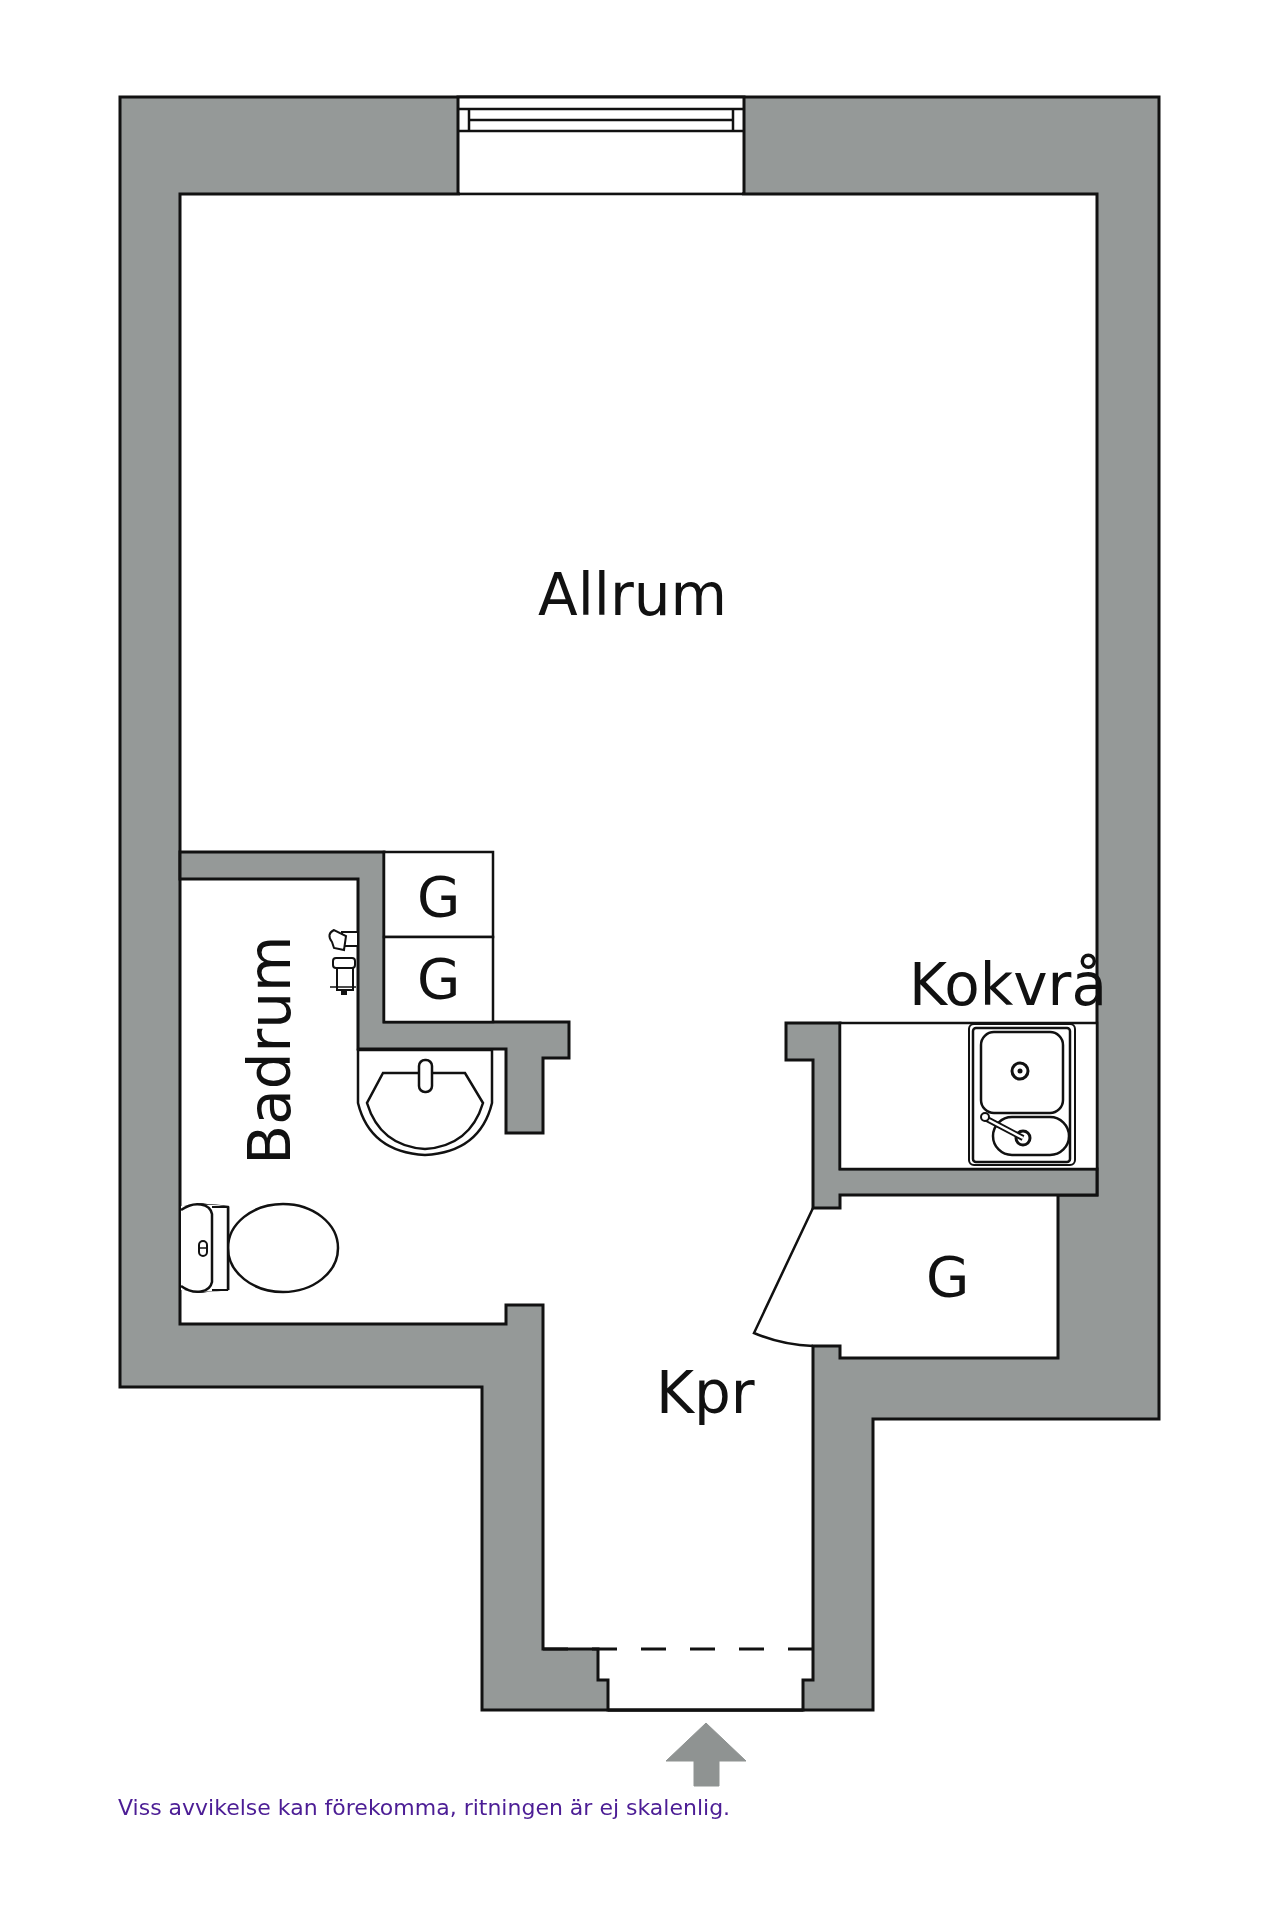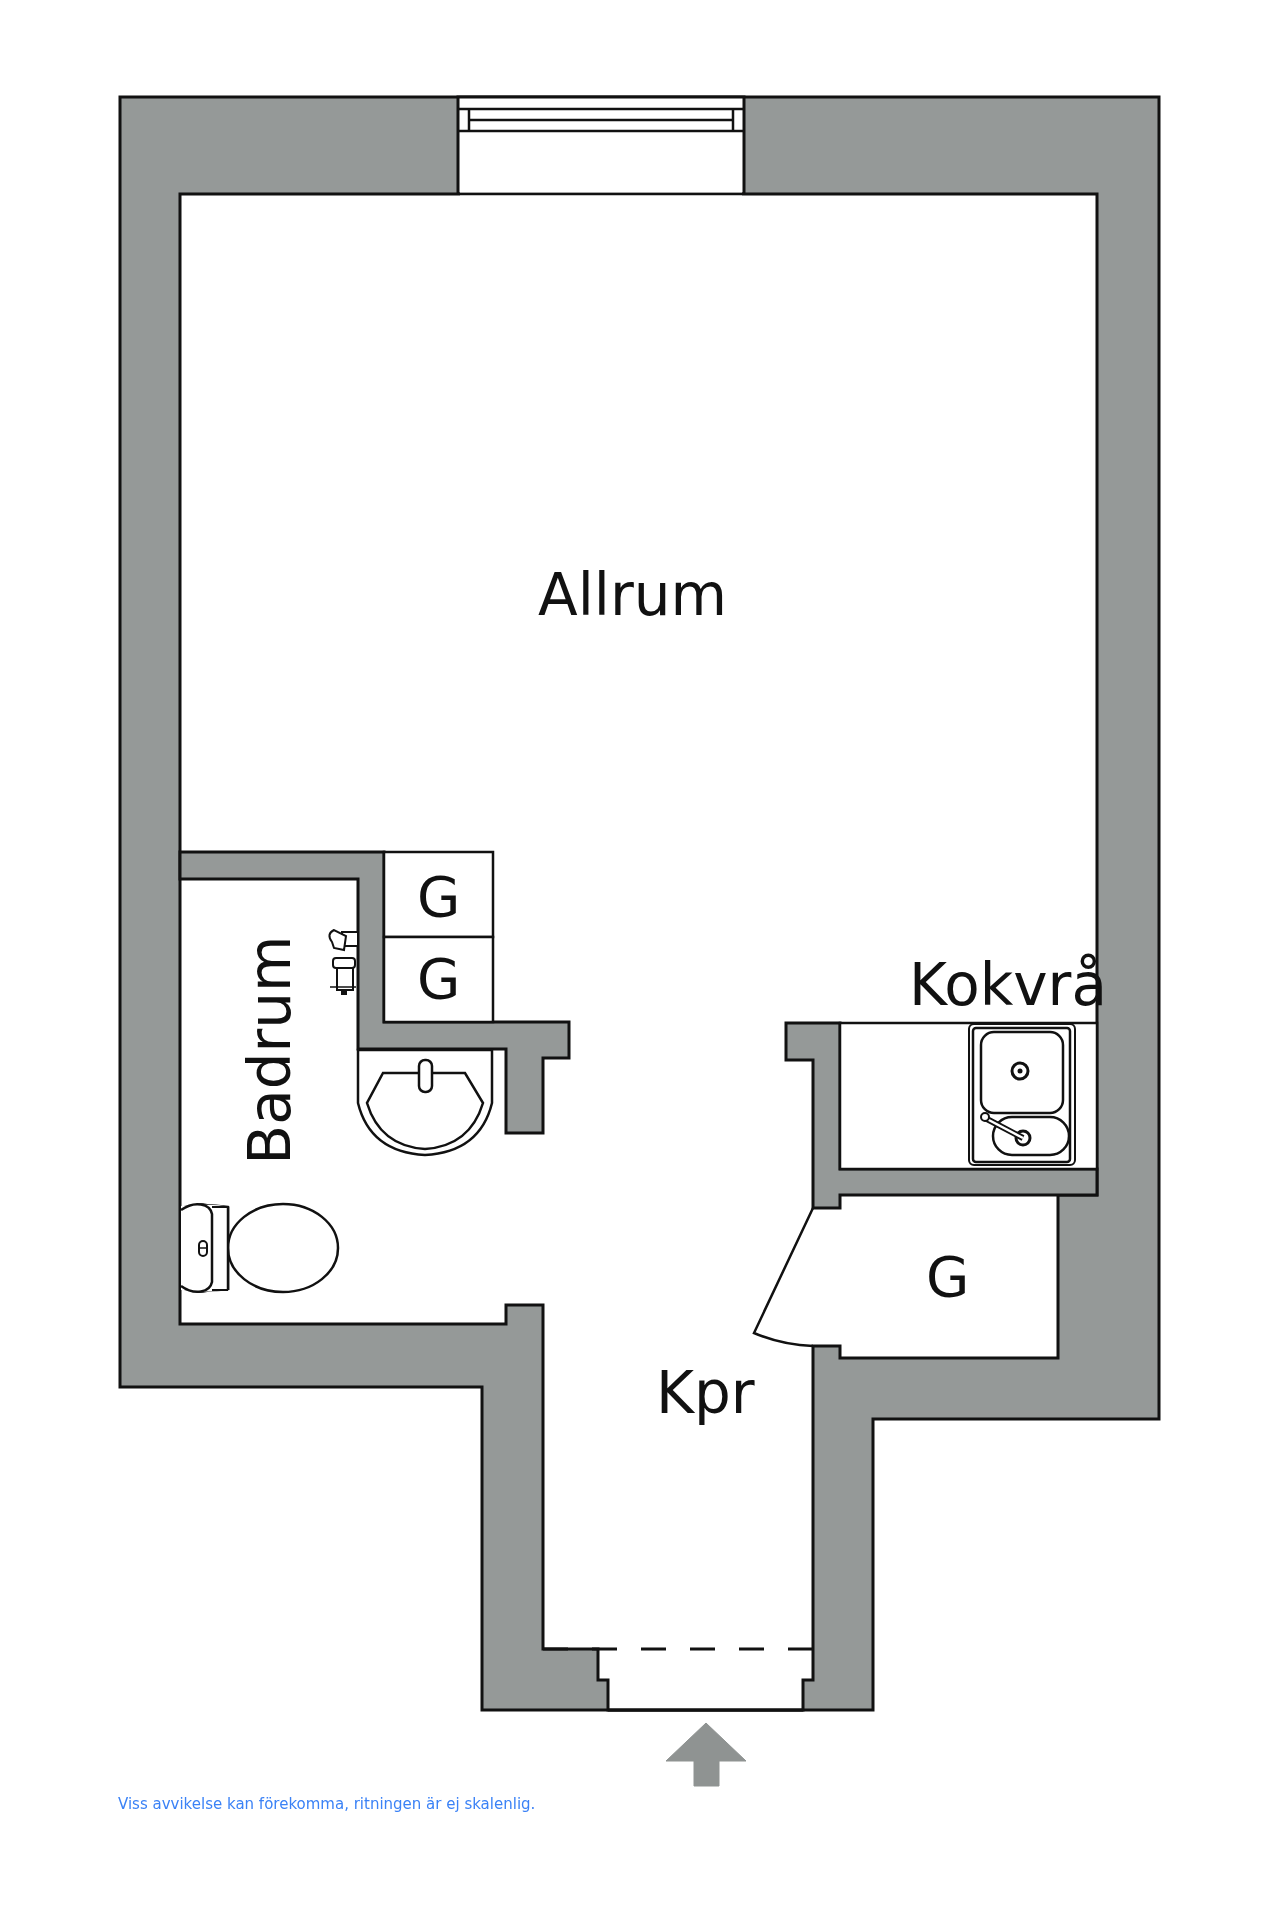--- a/index.html
+++ b/index.html
@@ -4,21 +4,21 @@
 <style>
   html, body { margin: 0; padding: 0; background: #ffffff; }
   body { width: 1280px; height: 1920px; position: relative; overflow: hidden; font-family: "DejaVu Sans", sans-serif; }
   #plan { position: absolute; left: 0; top: 0; width: 1280px; height: 1920px; }
   .wall { fill: #959998; stroke: #111; stroke-width: 3; stroke-linejoin: miter; }
   .room { fill: #ffffff; stroke: #111; stroke-width: 3; stroke-linejoin: miter; }
   .fix { fill: #ffffff; stroke: #111; stroke-width: 2.5; }
   .label { position: absolute; color: #111; font-family: "DejaVu Sans", sans-serif; white-space: nowrap; line-height: 1; }
   .room-label { font-size: 58px; }
   .g-label { font-size: 56px; }
-  #footer-note { position: absolute; left: 118px; top: 1795px; font-size: 15px; color: #3b82f6; font-family: "DejaVu Sans", sans-serif; white-space: nowrap; }
+  #footer-note { position: absolute; left: 118px; top: 1795px; font-size: 22px; color: #4c1d95; font-family: "DejaVu Sans", sans-serif; white-space: nowrap; }
 </style>
 </head>
 <body>
 
 <svg id="plan" viewBox="0 0 1280 1920" xmlns="http://www.w3.org/2000/svg">
 
   <polygon class="wall" points="120,97 1159,97 1159,1419 873,1419 873,1710 482,1710 482,1387 120,1387"></polygon>
 
   <g>
     <rect x="458" y="97" width="286" height="97" fill="#fff" stroke="#111" stroke-width="3"></rect>

